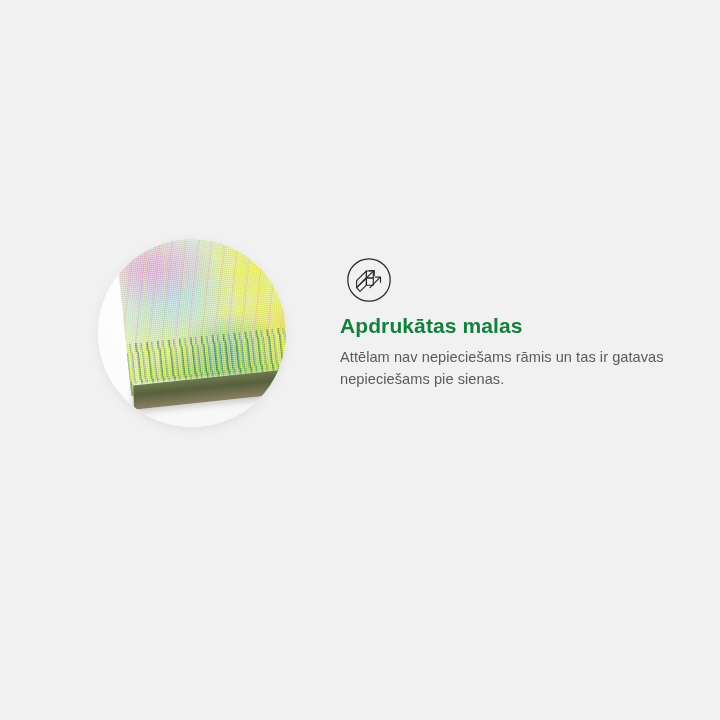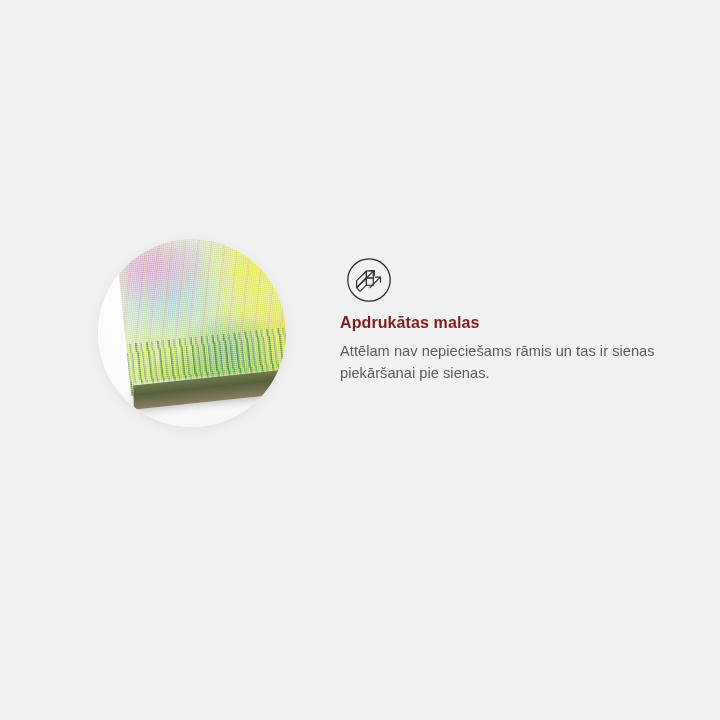--- a/index.html
+++ b/index.html
@@ -142,24 +142,24 @@
     height: 46px;
   }
   .icon-1 { left: 346px; top: 152px; }
 
   
   .text-col { position: absolute; left: 340px; width: 350px; }
   .t1 { top: 208px; }
 
   h2.title {
     margin: 0 0 7px 0;
-    font-size: 16px;
+    font-size: 21px;
     font-weight: 600;
     line-height: 1.25;
-    color: #7f1d1d;
+    color: #15803d;
     letter-spacing: 0.1px;
   }
   p.body {
     margin: 0;
     font-size: 14.6px;
     line-height: 1.52;
     color: #5b5b5b;
     letter-spacing: 0.05px;
   }
 </style>
@@ -193,21 +193,21 @@
 
         <path d="M17.2 24.0 L28.0 13.6" fill="none" stroke="#2b2b2b" stroke-width="1.2" stroke-linecap="round"></path>
         <path d="M23.2 13.6 L28.3 13.6 L28.3 18.6" fill="none" stroke="#2b2b2b" stroke-width="1.2" stroke-linecap="round" stroke-linejoin="round"></path>
         <path d="M24.0 30.6 L34.2 20.2" fill="none" stroke="#2b2b2b" stroke-width="1.2" stroke-linecap="round"></path>
         <path d="M29.4 20.2 L34.5 20.2 L34.5 25.2" fill="none" stroke="#2b2b2b" stroke-width="1.2" stroke-linecap="round" stroke-linejoin="round"></path>
       </svg>
     </div>
 
     <div class="text-col t1">
       <h2 class="title">Apdrukātas malas</h2>
-      <p class="body">Attēlam nav nepieciešams rāmis un tas ir sienas piekāršanai pie sienas.</p>
+      <p class="body">Attēlam nav nepieciešams rāmis un tas ir gatavas nepieciešams pie sienas.</p>
     </div>
   </section>
 
   <section class="feature feature-2">
 
     
 
     
 
     

